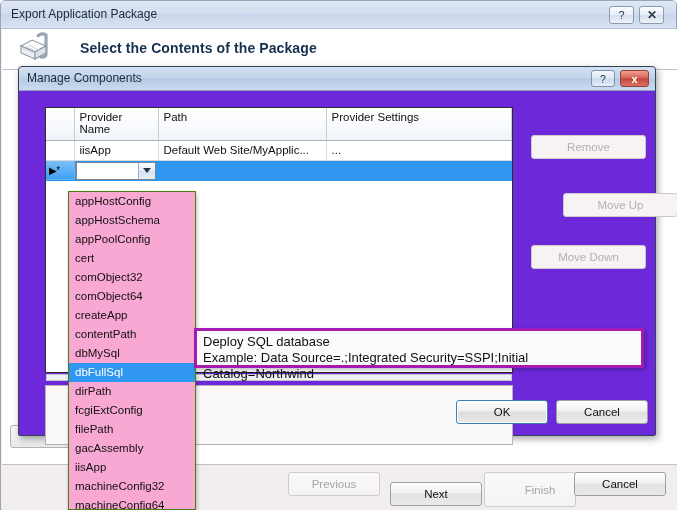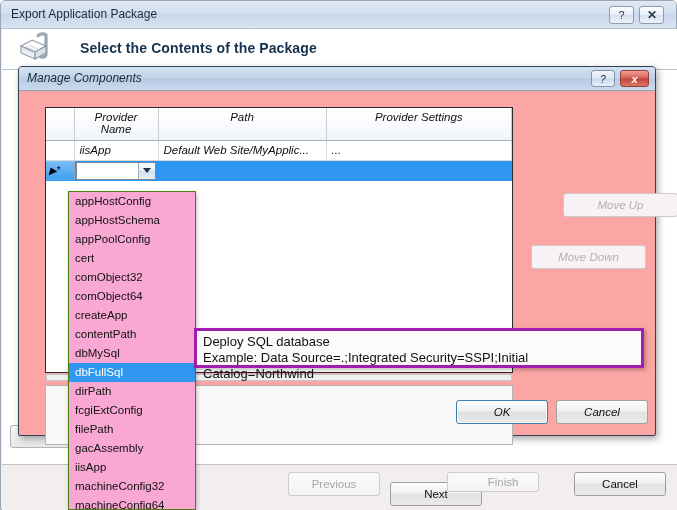--- a/index.html
+++ b/index.html
@@ -147,35 +147,34 @@
   }
   .btn.default-btn {
     border: 1px solid #3c7fb1;
     box-shadow: inset 0 0 0 1px #ffffff;
     background: linear-gradient(to bottom, #fdfdfd 0%, #f0f0f0 45%, #dedede 50%, #e9e9e9 100%);
   }
 
   
   .btn-prev   { left: 287px; top: 471px; width: 92px; height: 24px; }
   .btn-next   { left: 389px; top: 481px; width: 92px; height: 24px; }
-  .btn-finish { left: 446px; top: 471px; width: 92px; height: 20px; padding-left: 20px; }
+  .btn-finish { left: 483px; top: 471px; width: 92px; height: 35px; padding-left: 20px; }
   .btn-cancel-wizard { left: 573px; top: 471px; width: 92px; height: 24px; }
 
   
   .inner-dialog {
     position: absolute;
     left: 18px; top: 66px;
     width: 638px;
     height: 370px;
-    background: #fca5a5;
+    background: #6d28d9;
     border: 1px solid #2f4457;
     border-radius: 4px 4px 2px 2px;
     box-sizing: border-box;
     box-shadow: 2px 3px 7px rgba(0,0,0,0.35);
-    font-style: italic;
   }
   .inner-titlebar {
     position: absolute;
     left: 0; top: 0;
     width: 100%;
     height: 24px;
     background: linear-gradient(to bottom, #d3e0f0 0%, #c3d4ea 46%, #b6cae4 52%, #cbdaee 100%);
     border-bottom: 1px solid #8ba3bd;
     box-sizing: border-box;
     border-radius: 3px 3px 0 0;
@@ -224,21 +223,21 @@
     border-collapse: collapse;
     width: 100%;
     table-layout: fixed;
     font-size: 11.5px;
   }
   .grid-table th {
     background: linear-gradient(to bottom, #ffffff 0%, #f7f9fc 60%, #eff3f8 100%);
     border-right: 1px solid #c8cdd4;
     border-bottom: 1px solid #adb3bb;
     font-weight: normal;
-    text-align: center;
+    text-align: left;
     padding: 3px 5px;
     height: 32px;
     vertical-align: top;
     color: #101010;
     box-sizing: border-box;
   }
   .grid-table td {
     border-right: 1px solid #d6dade;
     border-bottom: 1px solid #d6dade;
     padding: 2px 5px;
@@ -444,20 +443,21 @@
           <td></td>
         </tr>
       </tbody>
     </table>
   </div>
 
   <div class="grid-hscroll"></div>
 
   <div class="desc-panel"></div>
 
+  <div class="btn flat-disabled btn-remove">Remove</div>
   <div class="btn flat-disabled btn-move-up">Move Up</div>
   <div class="btn flat-disabled btn-move-down">Move Down</div>
 
   <div class="btn default-btn btn-ok">OK</div>
   <div class="btn btn-cancel">Cancel</div>
 </div>
 
 <div class="dropdown" id="dropdown-list">
     <div class="dd-item">appHostConfig</div>
     <div class="dd-item">appHostSchema</div>

